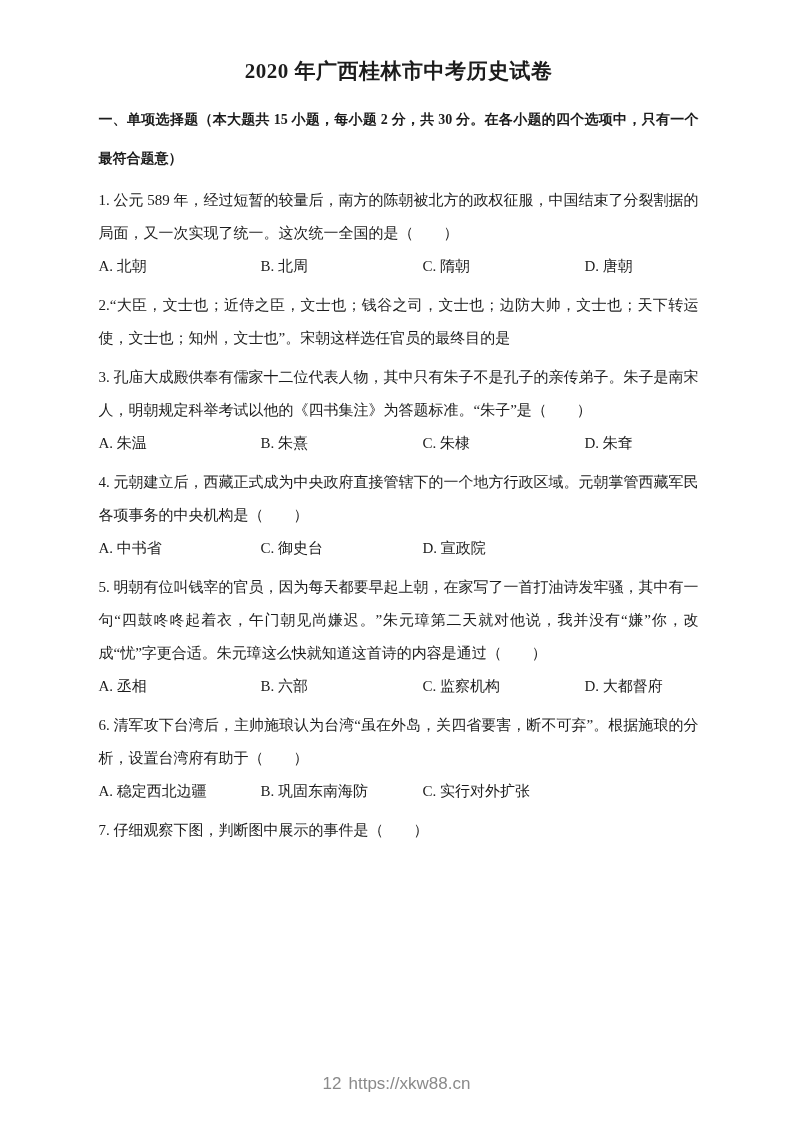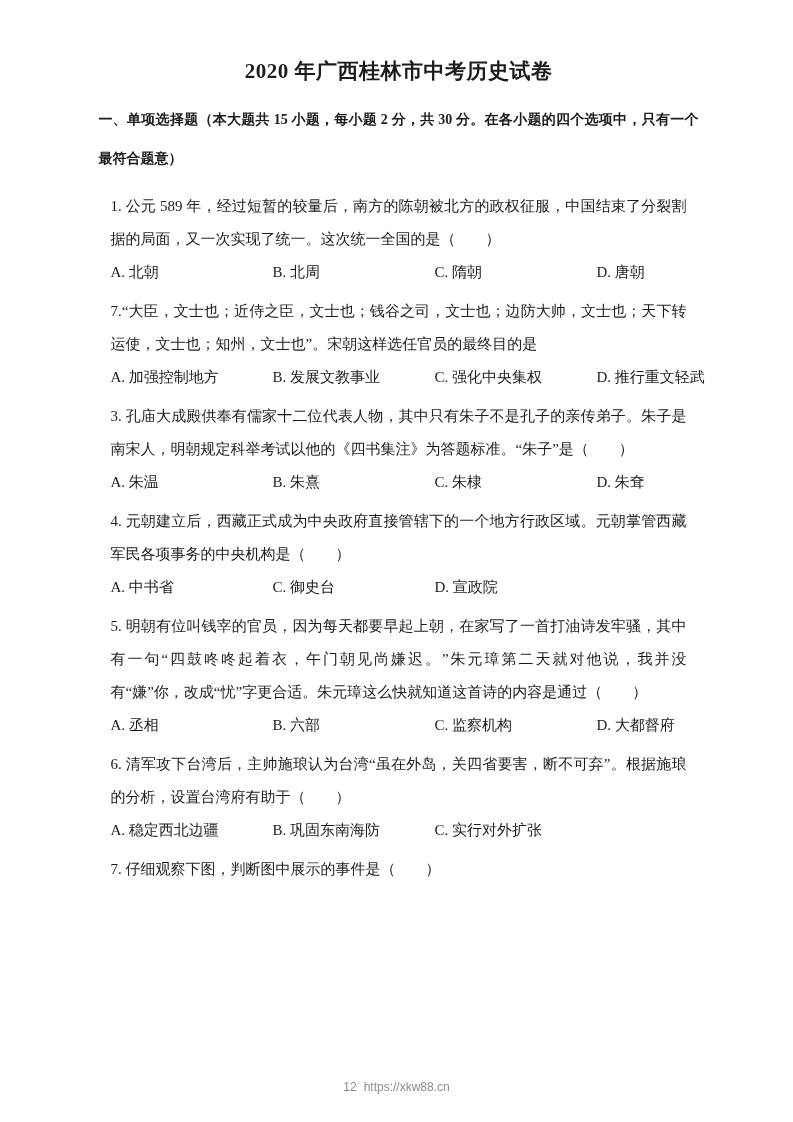--- a/index.html
+++ b/index.html
@@ -29,21 +29,21 @@
     letter-spacing: 0.5px;
   }
   .section-header {
     margin: 14px 0 0 0;
     font-size: 14px;
     font-weight: bold;
     line-height: 39px;
     text-align: justify;
   }
   .questions {
-    margin: 12px;
+    margin: 0;
   }
   .question {
     margin-top: 6px;
   }
   .stem {
     margin: 0;
     font-size: 15px;
     line-height: 33px;
     text-align: justify;
   }
@@ -56,21 +56,21 @@
   .option {
     white-space: nowrap;
   }
   .footer {
     position: absolute;
     left: 0;
     right: 0;
     bottom: 28px;
     text-align: center;
     font-family: "Liberation Sans", "DejaVu Sans", sans-serif;
-    font-size: 12px;
+    font-size: 17px;
     color: #8a8a8a;
   }
   .footer .page-number {
     margin-right: 7px;
   }
 </style>
 </head>
 <body>
 
 <div class="page">
@@ -85,27 +85,21 @@
       <p class="stem">1. 公元 589 年，经过短暂的较量后，南方的陈朝被北方的政权征服，中国结束了分裂割据的局面，又一次实现了统一。这次统一全国的是（　　）</p>
       <div class="options">
         <span class="option">A. 北朝</span>
         <span class="option">B. 北周</span>
         <span class="option">C. 隋朝</span>
         <span class="option">D. 唐朝</span>
       </div>
     </div>
 
     <div class="question">
-      <p class="stem">7.“大臣，文士也；近侍之臣，文士也；钱谷之司，文士也；边防大帅，文士也；天下转运使，文士也；知州，文士也”。宋朝这样选任官员的最终目的是</p>
-      <div class="options">
-        <span class="option">A. 加强控制地方</span>
-        <span class="option">B. 发展文教事业</span>
-        <span class="option">C. 强化中央集权</span>
-        <span class="option">D. 推行重文轻武</span>
-      </div>
+      <p class="stem">2.“大臣，文士也；近侍之臣，文士也；钱谷之司，文士也；边防大帅，文士也；天下转运使，文士也；知州，文士也”。宋朝这样选任官员的最终目的是</p>
     </div>
 
     <div class="question">
       <p class="stem">3. 孔庙大成殿供奉有儒家十二位代表人物，其中只有朱子不是孔子的亲传弟子。朱子是南宋人，明朝规定科举考试以他的《四书集注》为答题标准。“朱子”是（　　）</p>
       <div class="options">
         <span class="option">A. 朱温</span>
         <span class="option">B. 朱熹</span>
         <span class="option">C. 朱棣</span>
         <span class="option">D. 朱耷</span>
       </div>

